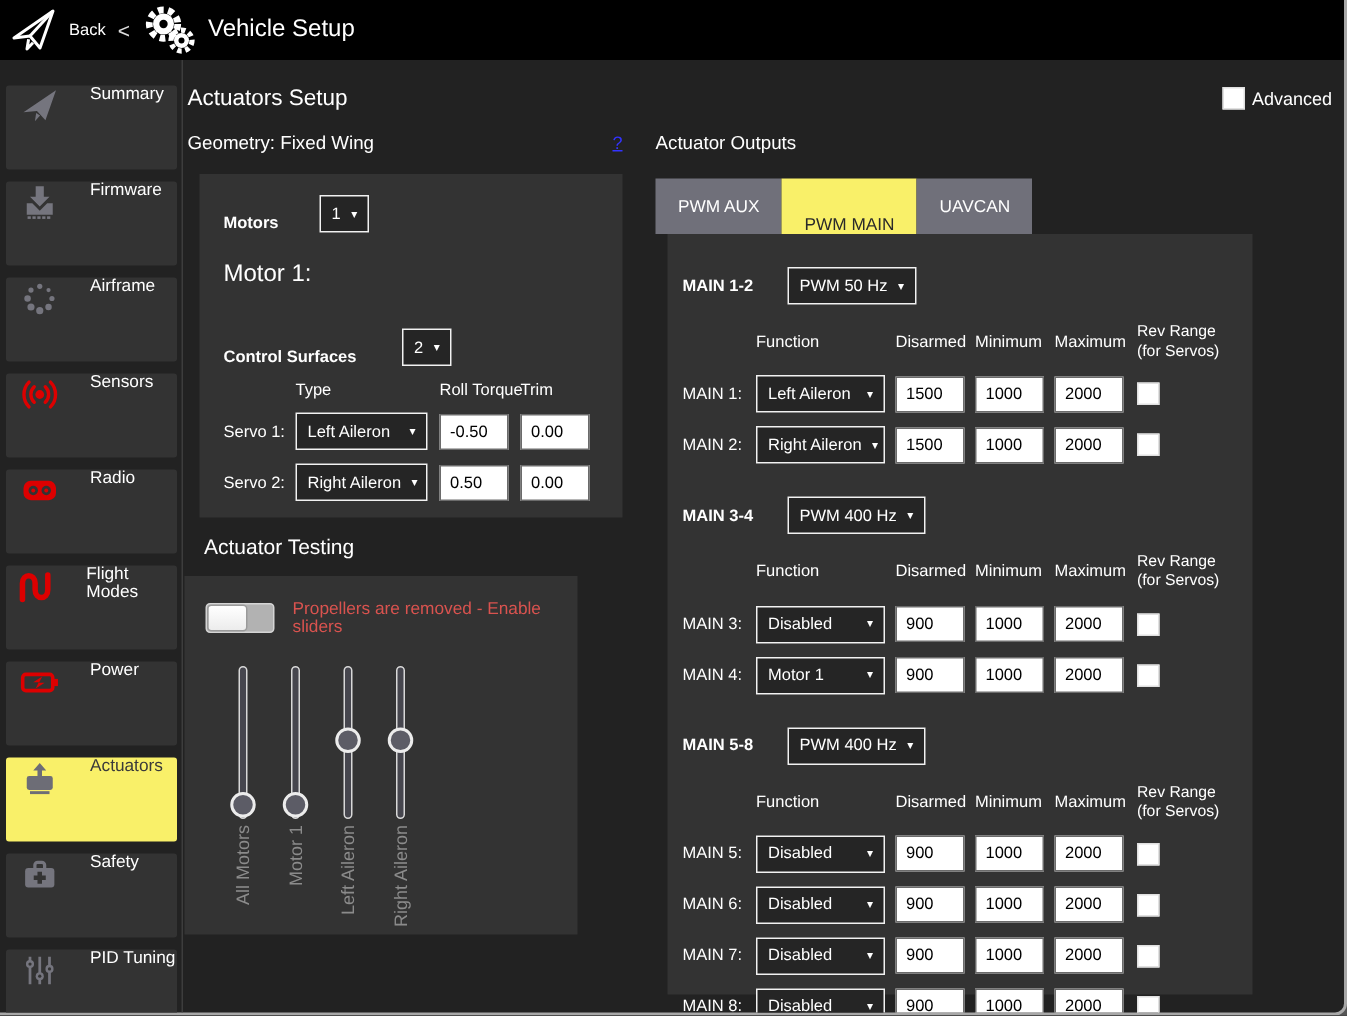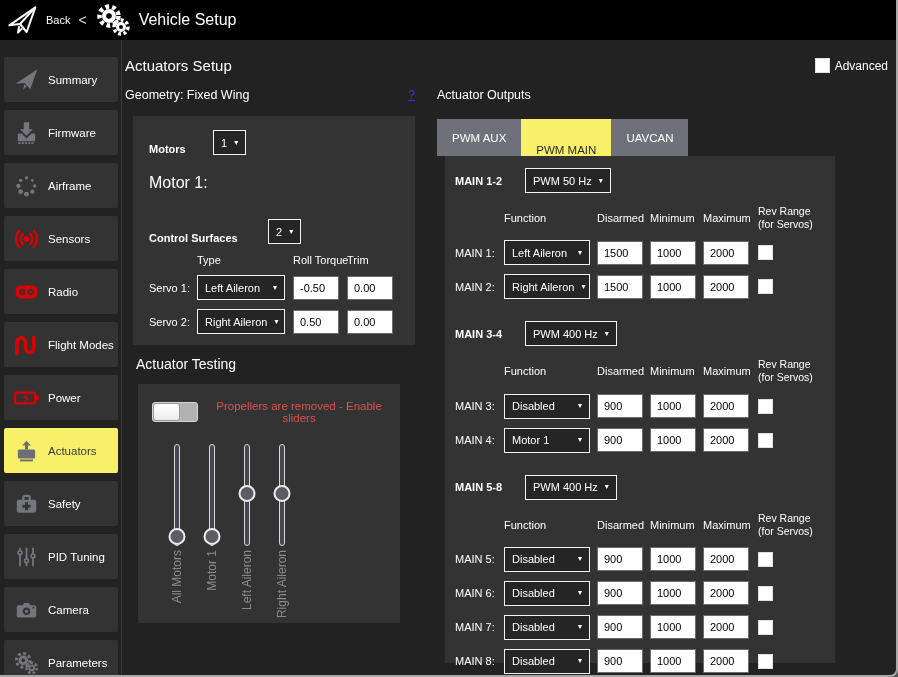--- a/index.html
+++ b/index.html
@@ -18,42 +18,42 @@
   
   .topbar{position:absolute; left:0; top:0; width:100%; height:40px; background:var(--topbar);
     display:flex; align-items:center; gap:8px; padding-left:6px;}
   .topbar .logo{width:32px; height:32px;}
   .topbar .back{font-size:11px; color:#fff; cursor:pointer;}
   .topbar .sep{font-size:14px; color:#ddd;}
   .topbar .gears{width:36px; height:32px;}
   .topbar .wtitle{font-size:16px; color:#fff;}
   
   .sidebar{position:absolute; left:0; top:40px; bottom:0; width:122px; border-right:1px solid #3d3d3d; padding-top:17px;}
-  .side-item{width:114px; height:45px; margin:0 4px 8px 4px; background:var(--panel); border-radius:2px;
-    display:flex; align-items:center; gap:7px; padding-left:7px; cursor:pointer;}
+  .side-item{width:114px; height:56px; margin:0 4px 8px 4px; background:var(--panel); border-radius:2px;
+    display:flex; align-items:flex-start; gap:19px; padding-left:7px; cursor:pointer;}
   .side-item .icon{width:30px; height:28px; display:flex; align-items:center; justify-content:center; color:var(--icon-gray);}
   .side-item .icon svg{width:27px; height:26px;}
   .side-item.red .icon{color:var(--icon-red);}
   .side-item .label{font-size:11.5px; color:#fff;}
   .side-item.selected{background:var(--accent-yellow);}
   .side-item.selected .label{color:#3a3a3a;}
   .side-item.selected .icon{color:#6d6d76;}
   .hole{fill:var(--panel);}
   
   .page-title{position:absolute; left:125px; top:57px; font-size:15px;}
   .geom-row{position:absolute; left:125px; top:88px; width:290px; display:flex; justify-content:space-between; align-items:center;}
   .geom-label{font-size:12.5px;}
   .help-link{color:var(--link-blue); text-decoration:underline; font-size:12px; cursor:pointer;}
   .testing-title{position:absolute; left:136px; top:356px; font-size:14px;}
   .outputs-title{position:absolute; left:437px; top:88px; font-size:12.5px;}
   .advanced{position:absolute; right:8px; top:58px; display:flex; align-items:center; gap:5px; font-size:12px;}
   
   .panel{position:absolute; background:var(--panel);}
   .geometry-panel{left:133px; top:116px; width:282px; height:229px; padding:14px 12px 12px 16px;}
-  .testing-panel{left:138px; top:384px; width:262px; height:239px; padding:16px 12px 10px 14px;text-align:center;}
+  .testing-panel{left:123px; top:384px; width:262px; height:239px; padding:16px 12px 10px 14px;}
   .outputs-panel{left:445px; top:156px; width:390px; height:507px; padding:10px 10px;}
   
   .dropdown{display:inline-flex; align-items:center; justify-content:space-between; gap:7px;
     background:#252525; border:1px solid #f2f2f2; color:#fff; font-size:11px;
     height:25px; padding:0 7px; white-space:nowrap; cursor:pointer;}
   .caret{font-size:8px; line-height:1; color:#fff;}
   input.numbox{height:24px; background:#fff; border:1px solid #6b6b6b; color:#000;
     font-size:11px; padding:0 6px; font-family:inherit; width:46px;}
   input.chk{appearance:none; -webkit-appearance:none; width:15px; height:15px; background:#fff;
     border:1px solid #e0e0e0; cursor:pointer; margin:0;}
@@ -83,21 +83,21 @@
     background:#5c5c66; border:2px solid #ececec; cursor:grab;}
   .slider-label{margin-top:4px; writing-mode:vertical-rl; transform:rotate(180deg);
     color:#8b8b8b; font-size:12px; white-space:nowrap;}
   
   .tabs{position:absolute; left:437px; top:119px; display:flex;}
   .tab{height:37px; padding:0 15px; background:var(--tab-gray); display:flex; align-items:center; cursor:pointer;}
   .tab-label{font-size:11.5px; color:#fff;}
   .tab.selected{background:var(--accent-yellow);}
   .tab.selected .tab-label{color:#2a2a2a;margin-top:25px;}
   
-  .out-group{margin-top:2px;}
+  .out-group{margin-top:12px;}
   .out-group + .out-group{margin-top:22px;}
   .group-header{display:flex; align-items:center; margin-bottom:12px;}
   .g-name{font-weight:bold; font-size:11px; min-width:70px;}
   .grid{display:grid; grid-template-columns:42px 86px 46px 46px 48px 42px;
     column-gap:7px; row-gap:9px; align-items:center;}
   .grid .col-h{font-size:11px; white-space:nowrap;}
   .col-h.rev{display:flex; flex-direction:column; font-size:10.5px; line-height:1.25;}
   .o-row{display:contents;}
 </style>
 </head>

